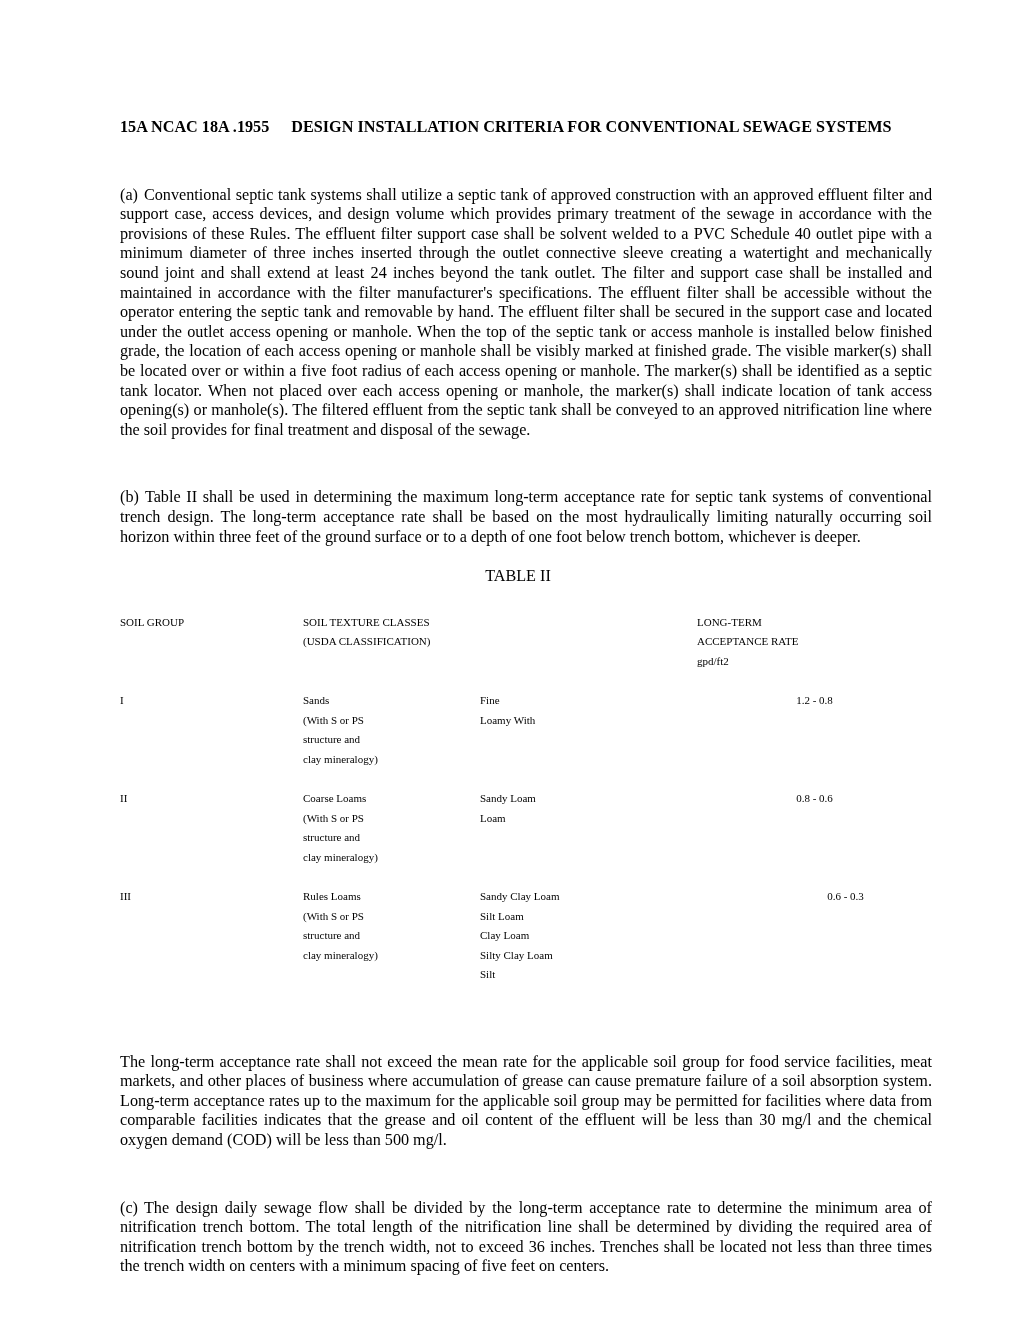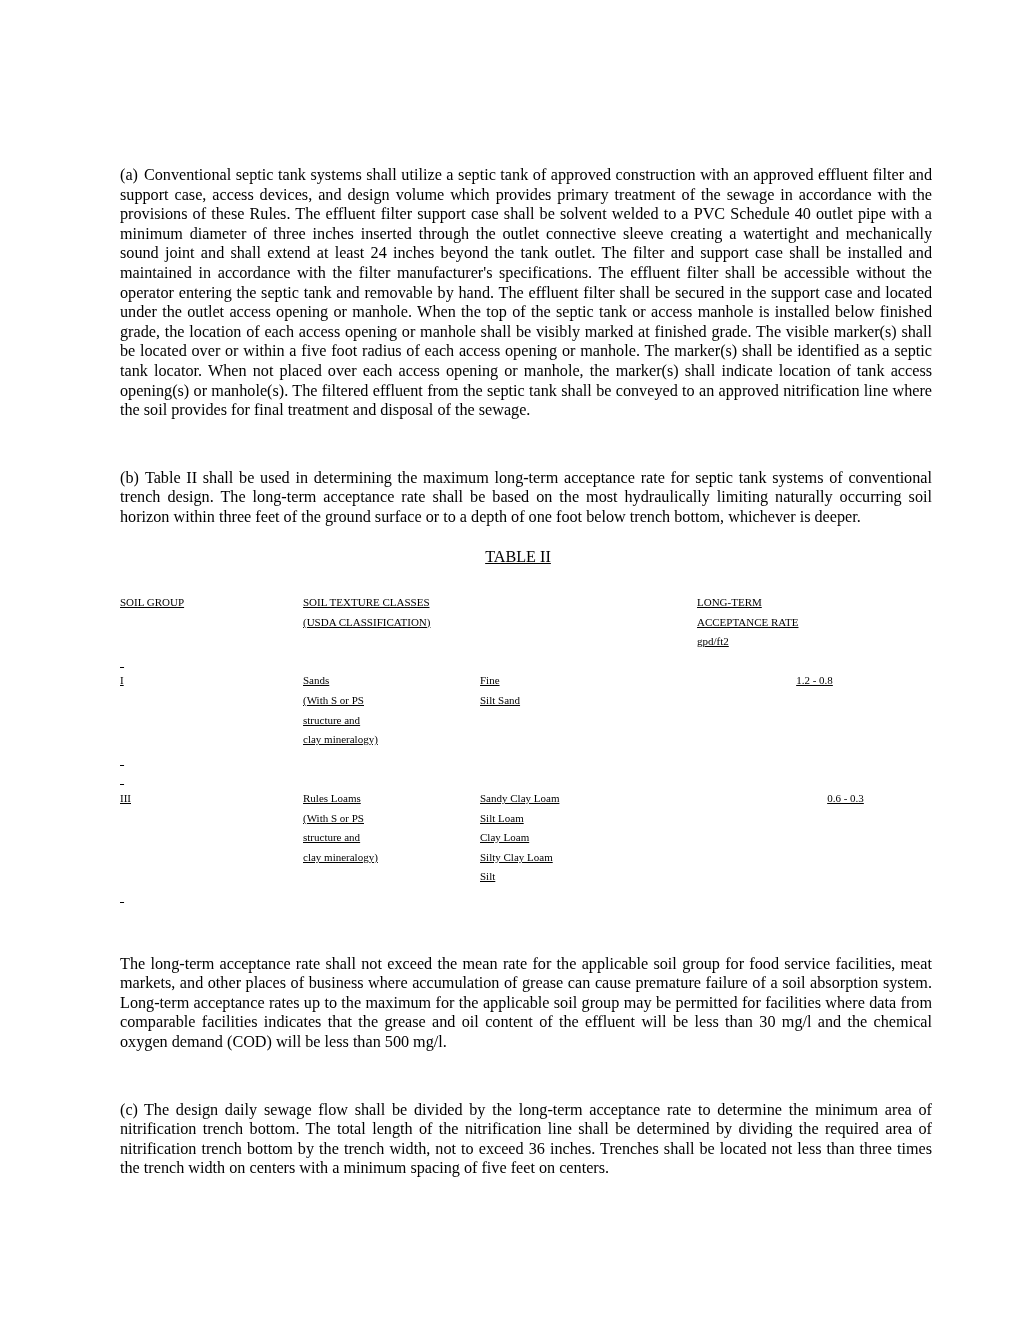--- a/index.html
+++ b/index.html
@@ -46,21 +46,20 @@
     text-align-last: left;
     margin-top: 48px;
   }
   .par-marker {
     margin-right: 6px;
   }
   .table-block {
     margin-top: 20px;
     width: 812px;
     position: relative;
-    text-decoration: underline;
   }
   .table-caption {
     font-size: 16.2px;
     line-height: 19.6px;
     text-align: center;
     width: 100%;
     margin: 0 0 0 -8px;
   }
   table.soil-table {
     border-collapse: collapse;
@@ -111,20 +110,23 @@
   .tail-par {
     margin-top: 0;
   }
 </style>
 </head>
 <body>
 
 <div class="page">
   <div class="content">
 
+    <div class="doc-heading">
+      <span class="rule-id">15A NCAC 18A .1955</span><span>DESIGN INSTALLATION CRITERIA FOR CONVENTIONAL SEWAGE SYSTEMS</span>
+    </div>
 
     <p class="body-par last-line-normal"><span class="par-marker">(a)</span><span>Conventional septic tank systems shall utilize a septic tank of approved construction with an approved effluent filter and support case, access devices, and design volume which provides primary treatment of the sewage in accordance with the provisions of these Rules.  The effluent filter support case shall be solvent welded to a PVC Schedule 40 outlet pipe with a minimum diameter of three inches inserted through the outlet connective sleeve creating a watertight and mechanically sound joint and shall extend at least 24 inches beyond the tank outlet.  The filter and support case shall be installed and maintained in accordance with the filter manufacturer's specifications.  The effluent filter shall be accessible without the operator entering the septic tank and removable by hand.  The effluent filter shall be secured in the support case and located under the outlet access opening or manhole.  When the top of the septic tank or access manhole is installed below finished grade, the location of each access opening or manhole shall be visibly marked at finished grade.  The visible marker(s) shall be located over or within a five foot radius of each access opening or manhole.  The marker(s) shall be identified as a septic tank locator.  When not placed over each access opening or manhole, the marker(s) shall indicate location of tank access opening(s) or manhole(s). The filtered effluent from the septic tank shall be conveyed to an approved nitrification line where the soil provides for final treatment and disposal of the sewage.</span></p>
 
     <p class="body-par last-line-normal"><span class="par-marker">(b)</span><span>Table II shall be used in determining the maximum long-term acceptance rate for septic tank systems of conventional trench design.  The long-term acceptance rate shall be based on the most hydraulically limiting naturally occurring soil horizon within three feet of the ground surface or to a depth of one foot below trench bottom, whichever is deeper.</span></p>
 
     <div class="table-block">
       <div class="table-caption">TABLE II</div>
 
       <table class="soil-table">
         <colgroup>
@@ -159,32 +161,46 @@
           <tr>
             <td>I</td>
             <td>
               <span class="stack-line">Sands</span>
               <span class="stack-line">(With S or PS</span>
               <span class="stack-line">structure and</span>
               <span class="stack-line">clay mineralogy)</span>
             </td>
             <td>
               <span class="stack-line">Fine</span>
-              <span class="stack-line">Silt Sand</span>
+              <span class="stack-line">Loamy With</span>
             </td>
             <td class="cell-rate">1.2 - 0.8</td>
           </tr>
 
           <tr class="spacer-row">
               <td>&nbsp;</td>
               <td></td>
               <td></td>
               <td></td>
             </tr>
 
+          <tr>
+            <td>II</td>
+            <td>
+              <span class="stack-line">Coarse Loams</span>
+              <span class="stack-line">(With S or PS</span>
+              <span class="stack-line">structure and</span>
+              <span class="stack-line">clay mineralogy)</span>
+            </td>
+            <td>
+              <span class="stack-line">Sandy Loam</span>
+              <span class="stack-line">Loam</span>
+            </td>
+            <td class="cell-rate">0.8 - 0.6</td>
+          </tr>
 
           <tr class="spacer-row">
               <td>&nbsp;</td>
               <td></td>
               <td></td>
               <td></td>
             </tr>
 
           <tr>
             <td>III</td>

